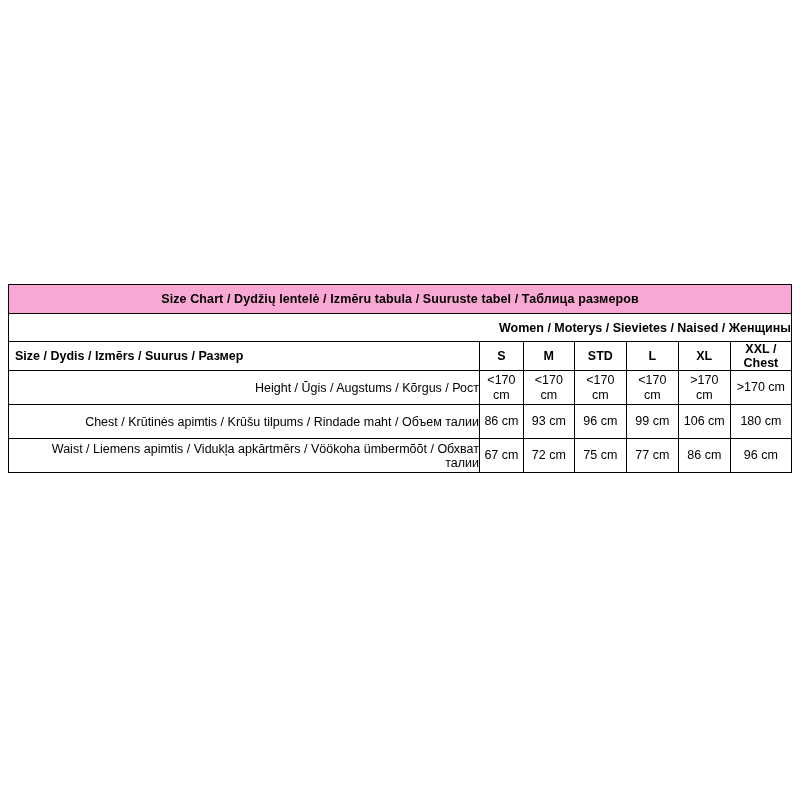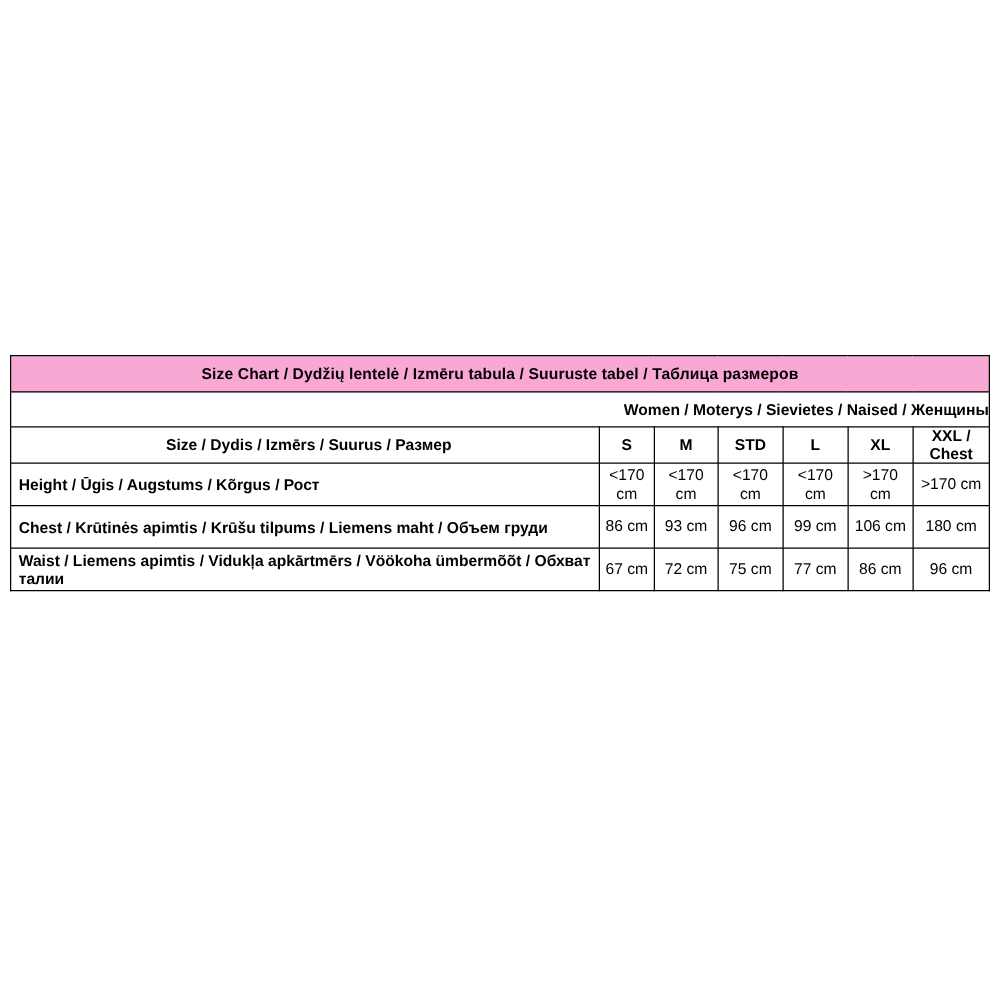--- a/index.html
+++ b/index.html
@@ -50,34 +50,33 @@
     text-align: right;
     font-size: 12.5px;
     font-weight: bold;
   }
   .header-row td {
     height: 27px;
     font-size: 12.5px;
     font-weight: bold;
   }
   .header-row td.label-col {
-    text-align: center;
+    text-align: left;
     padding-left: 6px;
   }
   .header-row td.size-col {
     text-align: center;
   }
   .data-row td {
     height: 33px;
     font-size: 12.5px;
   }
   .data-row td.label-col {
-    text-align: left;
+    text-align: right;
     padding-left: 6px;
-    font-weight: bold;
   }
   .data-row td.val-col {
     text-align: center;
     line-height: 1.15;
   }
   .val-col .two-line span {
     display: block;
   }
   .col-label { width: 462px; }
   .col-s   { width: 43px; }
@@ -156,21 +155,21 @@
             </div>
           </td>
           <td class="val-col">
             <div class="two-line">
               <span>&gt;170 cm</span>
             </div>
           </td>
         </tr>
 
         <tr class="data-row">
-          <td class="label-col">Chest / Krūtinės apimtis / Krūšu tilpums / Liemens maht / Объем груди</td>
+          <td class="label-col">Chest / Krūtinės apimtis / Krūšu tilpums / Rindade maht / Объем талии</td>
           <td class="val-col">86 cm</td>
           <td class="val-col">93 cm</td>
           <td class="val-col">96 cm</td>
           <td class="val-col">99 cm</td>
           <td class="val-col">106 cm</td>
           <td class="val-col">180 cm</td>
         </tr>
 
         <tr class="data-row">
           <td class="label-col">Waist / Liemens apimtis / Vidukļa apkārtmērs / Vöökoha ümbermõõt / Обхват талии</td>

